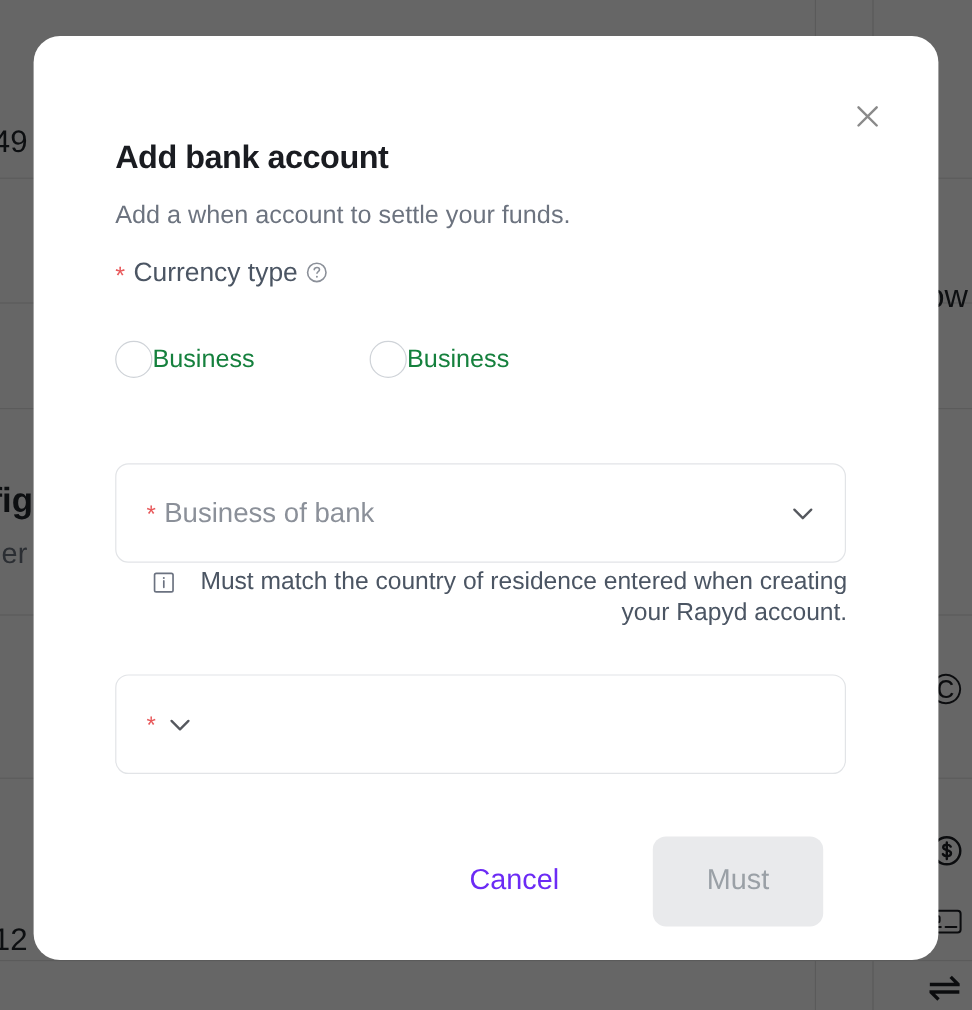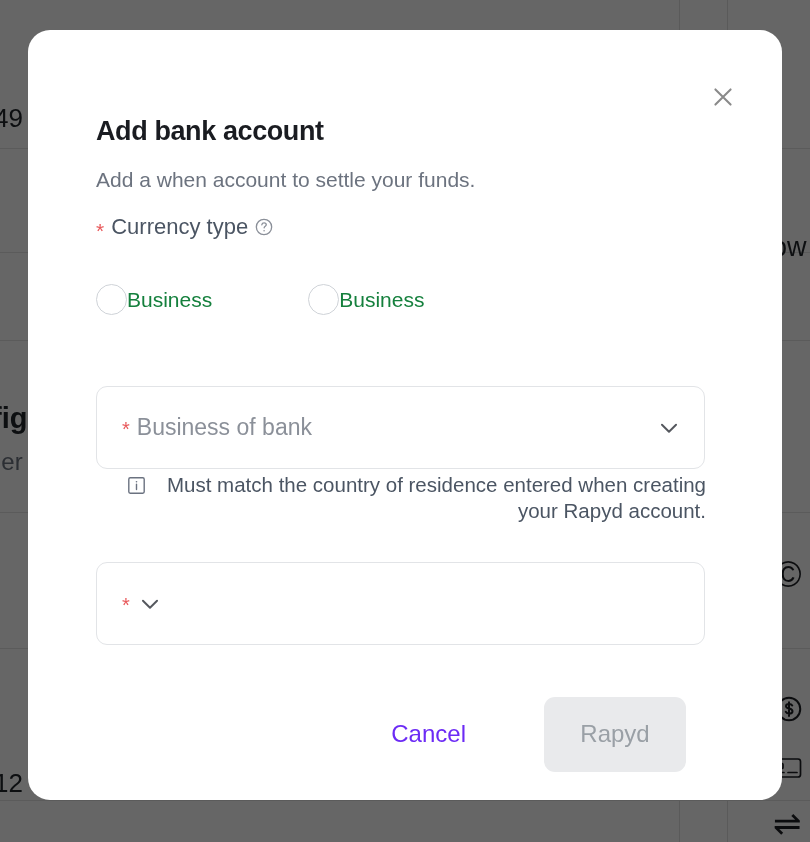--- a/index.html
+++ b/index.html
@@ -339,17 +339,17 @@
       <span class="select-star">*</span>
       <span class="chevron">
         <svg width="26" height="26" viewBox="0 0 24 24" fill="none" stroke="currentColor" stroke-width="1.8" stroke-linecap="round" stroke-linejoin="round">
           <path d="M5.5 9l6.5 6.5L18.5 9"></path>
         </svg>
       </span>
     </div>
 
     <div class="footer">
       <button class="btn-cancel">Cancel</button>
-      <button class="btn-next" disabled="">Rapyd</button>
+      <button class="btn-next" disabled="">Must</button>
     </div>
 
   </div>
 </div>
 
 </body></html>

